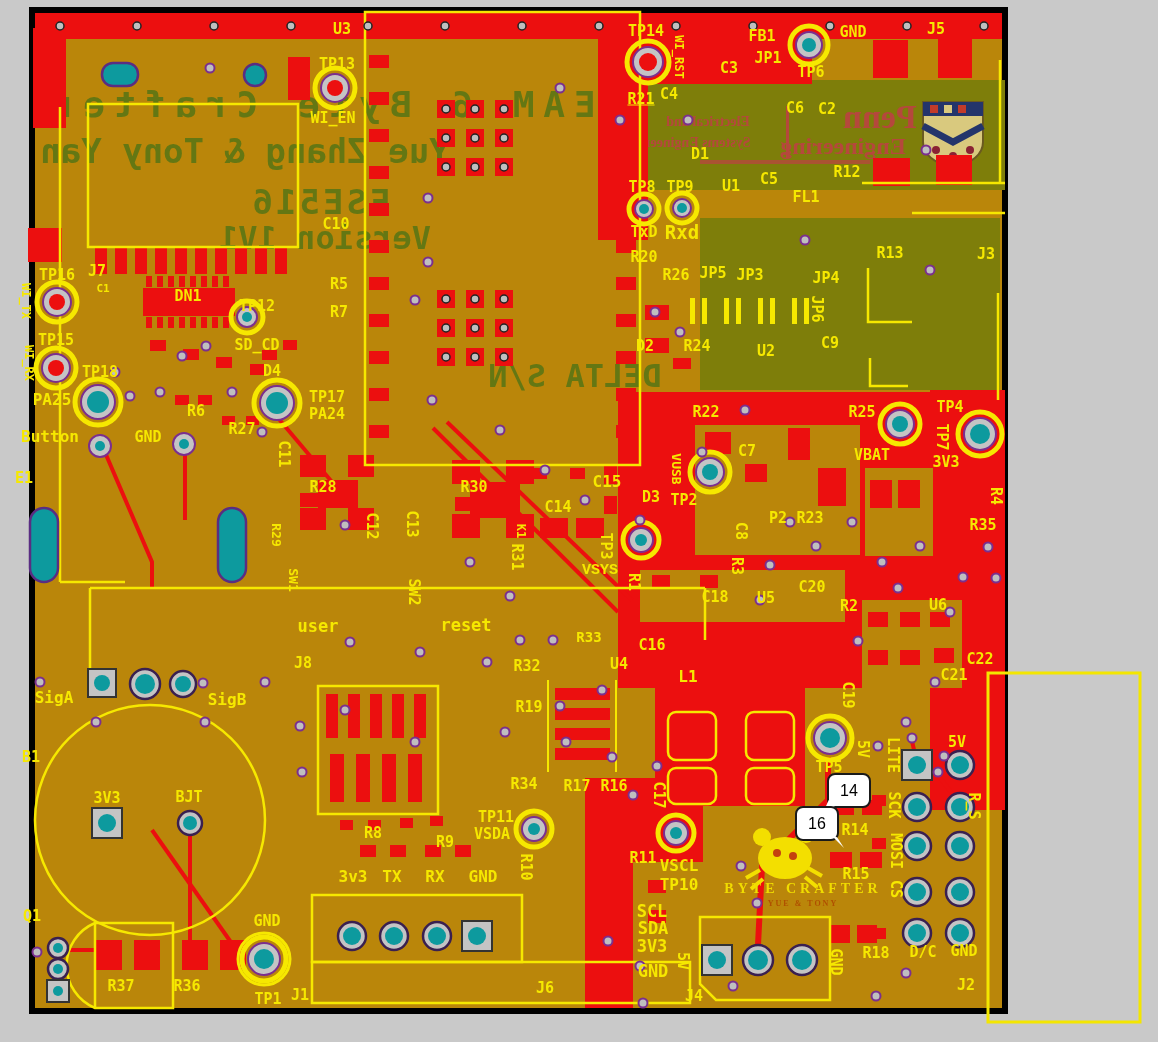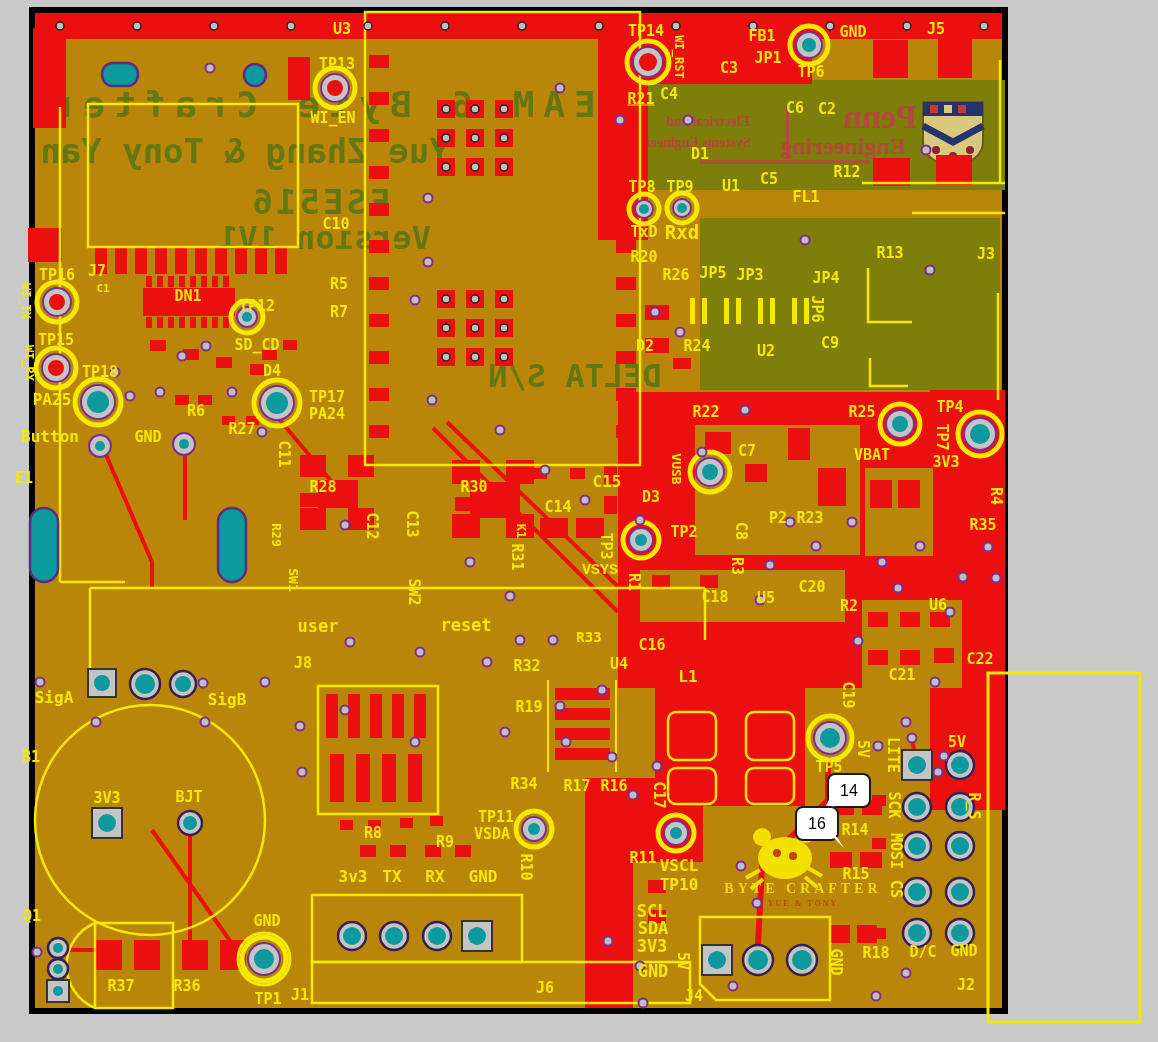--- a/index.html
+++ b/index.html
@@ -596,21 +596,21 @@
       <span class="lbl" style="left: 697px; top: 346px; font-size: 15px; transform: translate(-50%, -50%);">R24</span>
       <span class="lbl" style="left: 645px; top: 346px; font-size: 15px; transform: translate(-50%, -50%);">D2</span>
       <span class="lbl" style="left: 706px; top: 412px; font-size: 15px; transform: translate(-50%, -50%);">R22</span>
       <span class="lbl" style="left: 862px; top: 412px; font-size: 15px; transform: translate(-50%, -50%);">R25</span>
       <span class="lbl" style="left: 950px; top: 407px; font-size: 15px; transform: translate(-50%, -50%);">TP4</span>
       <span class="lbl" style="left: 941px; top: 437px; font-size: 15px; transform: translate(-50%, -50%) rotate(90deg);">TP7</span>
       <span class="lbl" style="left: 872px; top: 455px; font-size: 15px; transform: translate(-50%, -50%);">VBAT</span>
       <span class="lbl" style="left: 946px; top: 462px; font-size: 15px; transform: translate(-50%, -50%);">3V3</span>
       <span class="lbl" style="left: 676px; top: 469px; font-size: 13px; transform: translate(-50%, -50%) rotate(90deg);">VUSB</span>
       <span class="lbl" style="left: 651px; top: 497px; font-size: 15px; transform: translate(-50%, -50%);">D3</span>
-      <span class="lbl" style="left: 684px; top: 500px; font-size: 15px; transform: translate(-50%, -50%); margin-top: 32px;">TP2</span>
+      <span class="lbl" style="left: 684px; top: 500px; font-size: 15px; transform: translate(-50%, -50%);">TP2</span>
       <span class="lbl" style="left: 747px; top: 451px; font-size: 15px; transform: translate(-50%, -50%);">C7</span>
       <span class="lbl" style="left: 740px; top: 531px; font-size: 15px; transform: translate(-50%, -50%) rotate(90deg);">C8</span>
       <span class="lbl" style="left: 778px; top: 518px; font-size: 15px; transform: translate(-50%, -50%);">P2</span>
       <span class="lbl" style="left: 810px; top: 518px; font-size: 15px; transform: translate(-50%, -50%);">R23</span>
       <span class="lbl" style="left: 736px; top: 566px; font-size: 15px; transform: translate(-50%, -50%) rotate(90deg);">R3</span>
       <span class="lbl" style="left: 600px; top: 570px; font-size: 15px; transform: translate(-50%, -50%); font-family: Liberation Mono, monospace;">VSYS</span>
       <span class="lbl" style="left: 558px; top: 507px; font-size: 15px; transform: translate(-50%, -50%);">C14</span>
       <span class="lbl" style="left: 607px; top: 482px; font-size: 16px; transform: translate(-50%, -50%);">C15</span>
       <span class="lbl" style="left: 605px; top: 546px; font-size: 15px; transform: translate(-50%, -50%) rotate(90deg);">TP3</span>
       <span class="lbl" style="left: 633px; top: 582px; font-size: 15px; transform: translate(-50%, -50%) rotate(90deg);">R1</span>
@@ -631,21 +631,21 @@
       <span class="lbl" style="left: 619px; top: 664px; font-size: 15px; transform: translate(-50%, -50%);">U4</span>
       <span class="lbl" style="left: 652px; top: 645px; font-size: 15px; transform: translate(-50%, -50%);">C16</span>
       <span class="lbl" style="left: 524px; top: 784px; font-size: 15px; transform: translate(-50%, -50%);">R34</span>
       <span class="lbl" style="left: 577px; top: 786px; font-size: 15px; transform: translate(-50%, -50%);">R17</span>
       <span class="lbl" style="left: 614px; top: 786px; font-size: 15px; transform: translate(-50%, -50%);">R16</span>
       <span class="lbl" style="left: 658px; top: 795px; font-size: 15px; transform: translate(-50%, -50%) rotate(90deg);">C17</span>
       <span class="lbl" style="left: 715px; top: 597px; font-size: 15px; transform: translate(-50%, -50%);">C18</span>
       <span class="lbl" style="left: 766px; top: 598px; font-size: 15px; transform: translate(-50%, -50%);">U5</span>
       <span class="lbl" style="left: 812px; top: 587px; font-size: 15px; transform: translate(-50%, -50%);">C20</span>
       <span class="lbl" style="left: 849px; top: 606px; font-size: 15px; transform: translate(-50%, -50%);">R2</span>
-      <span class="lbl" style="left: 902px; top: 675px; font-size: 15px; transform: translate(-50%, -50%);">C21</span>
+      <span class="lbl" style="left: 954px; top: 675px; font-size: 15px; transform: translate(-50%, -50%);">C21</span>
       <span class="lbl" style="left: 938px; top: 605px; font-size: 15px; transform: translate(-50%, -50%);">U6</span>
       <span class="lbl" style="left: 980px; top: 659px; font-size: 15px; transform: translate(-50%, -50%);">C22</span>
       <span class="lbl" style="left: 995px; top: 496px; font-size: 15px; transform: translate(-50%, -50%) rotate(90deg);">R4</span>
       <span class="lbl" style="left: 983px; top: 525px; font-size: 15px; transform: translate(-50%, -50%);">R35</span>
       <span class="lbl" style="left: 688px; top: 677px; font-size: 16px; transform: translate(-50%, -50%);">L1</span>
       <span class="lbl" style="left: 847px; top: 695px; font-size: 15px; transform: translate(-50%, -50%) rotate(90deg);">C19</span>
       <span class="lbl" style="left: 862px; top: 749px; font-size: 15px; transform: translate(-50%, -50%) rotate(90deg);">5V</span>
       <span class="lbl" style="left: 829px; top: 767px; font-size: 15px; transform: translate(-50%, -50%);">TP5</span>
       <span class="lbl" style="left: 855px; top: 830px; font-size: 15px; transform: translate(-50%, -50%);">R14</span>
       <span class="lbl" style="left: 856px; top: 874px; font-size: 15px; transform: translate(-50%, -50%);">R15</span>

